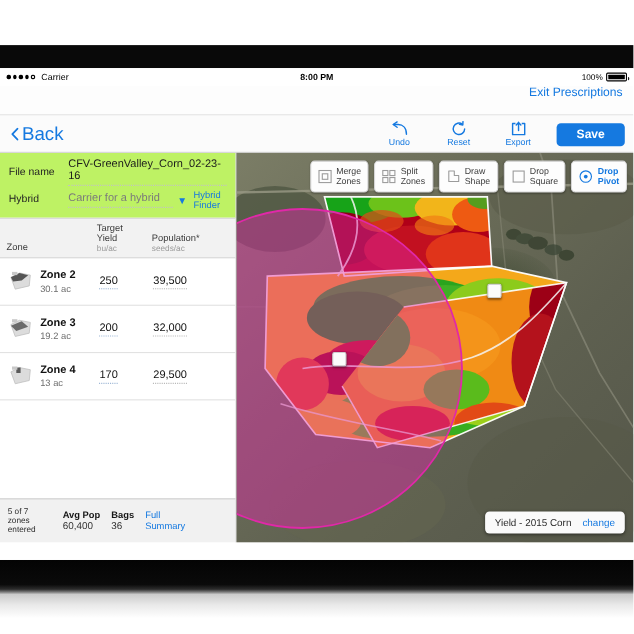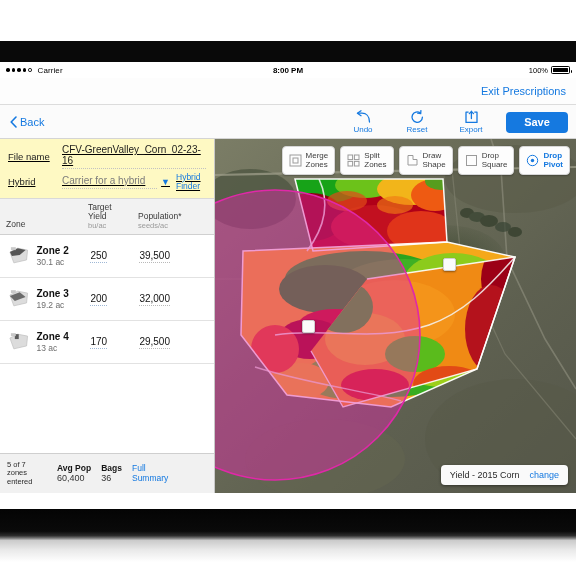--- a/index.html
+++ b/index.html
@@ -42,48 +42,48 @@
   .sb-carrier { margin-left: 4px; font-size: 8px; letter-spacing: .1px; }
   .sb-time { position: absolute; left: 0; right: 0; text-align: center; font-size: 8px; font-weight: bold; }
   .sb-right { margin-left: auto; display: flex; align-items: center; gap: 3px; font-size: 7.5px; }
   .batt { width: 19px; height: 8px; border: 1px solid #000; border-radius: 1.5px; padding: 1px; position: relative; }
   .batt::after { content:''; position:absolute; right:-3px; top:2.5px; width:1.5px; height:3px; background:#000; border-radius:0 1px 1px 0; }
   .batt i { display: block; height: 100%; background: #000; border-radius: .5px; }
 
   
   .exitbar {
     height: 27px; background: #fdfdfd; border-bottom: 1px solid #dcdcdc;
-    display: flex; align-items: center; justify-content: flex-end; padding-right: 10px;
+    display: flex; align-items: flex-start; justify-content: flex-end; padding-right: 10px;
   }
   .exitbar a { color: #1579e0; font-size: 11px; text-decoration: none; }
 
   
   .navbar {
     height: 34px; background: #fbfbfb; border-bottom: 1px solid #d4d4d4;
     display: flex; align-items: center; padding: 0 10px; position: relative;
   }
-  .back { color: #1579e0; font-size: 11px; display: flex; align-items: center; gap: 3px; }
+  .back { color: #1579e0; font-size: 17px; display: flex; align-items: center; gap: 3px; }
   .back svg { display: block; }
   .navtools { position: absolute; right: 8px; display: flex; align-items: flex-end; gap: 16px; }
   .tool { display: flex; flex-direction: column; align-items: center; width: 38px; color: #1579e0; }
   .tool .tl { font-size: 8px; margin-top: 1px; }
   .tool svg { display: block; }
   .savebtn {
     background: #1579e0; color: #fff; font-size: 11px; font-weight: bold;
     border: none; border-radius: 4px; width: 62px; height: 21px; margin-bottom: 1px;
   }
 
   
   .content { display: flex; height: 354px; }
 
   
   .leftpanel { width: 215px; background: #ffffff; display: flex; flex-direction: column;
     border-right: 1px solid #c8c8c8; }
 
-  .formarea { padding: 5px 0 4px 0; background:#fef9c3;text-decoration:underline; }
+  .formarea { padding: 5px 0 4px 0; background:#bef264; }
   .frow { display: flex; align-items: center; min-height: 25px; padding: 0 8px; position: relative; }
   .flabel { width: 54px; font-size: 9.5px; color: #222; }
   .fvalue { font-size: 10px; color: #1b1b1b; flex: 1;
     border-bottom: 1px dotted #c2c2c2; padding-bottom: 2px; }
   .fvalue.ph { color: #7b7b7b; }
   .chev { color: #1579e0; font-size: 9px; margin-left: 4px; }
   .hybridfinder { color: #1579e0; font-size: 8.5px; line-height: 1.05; text-align: left;
     margin-left: 6px; width: 30px; }
   .checkbox { width: 12px; height: 12px; border: 1px solid #b5b5b5; border-radius: 2px; background: #fff; }
 

